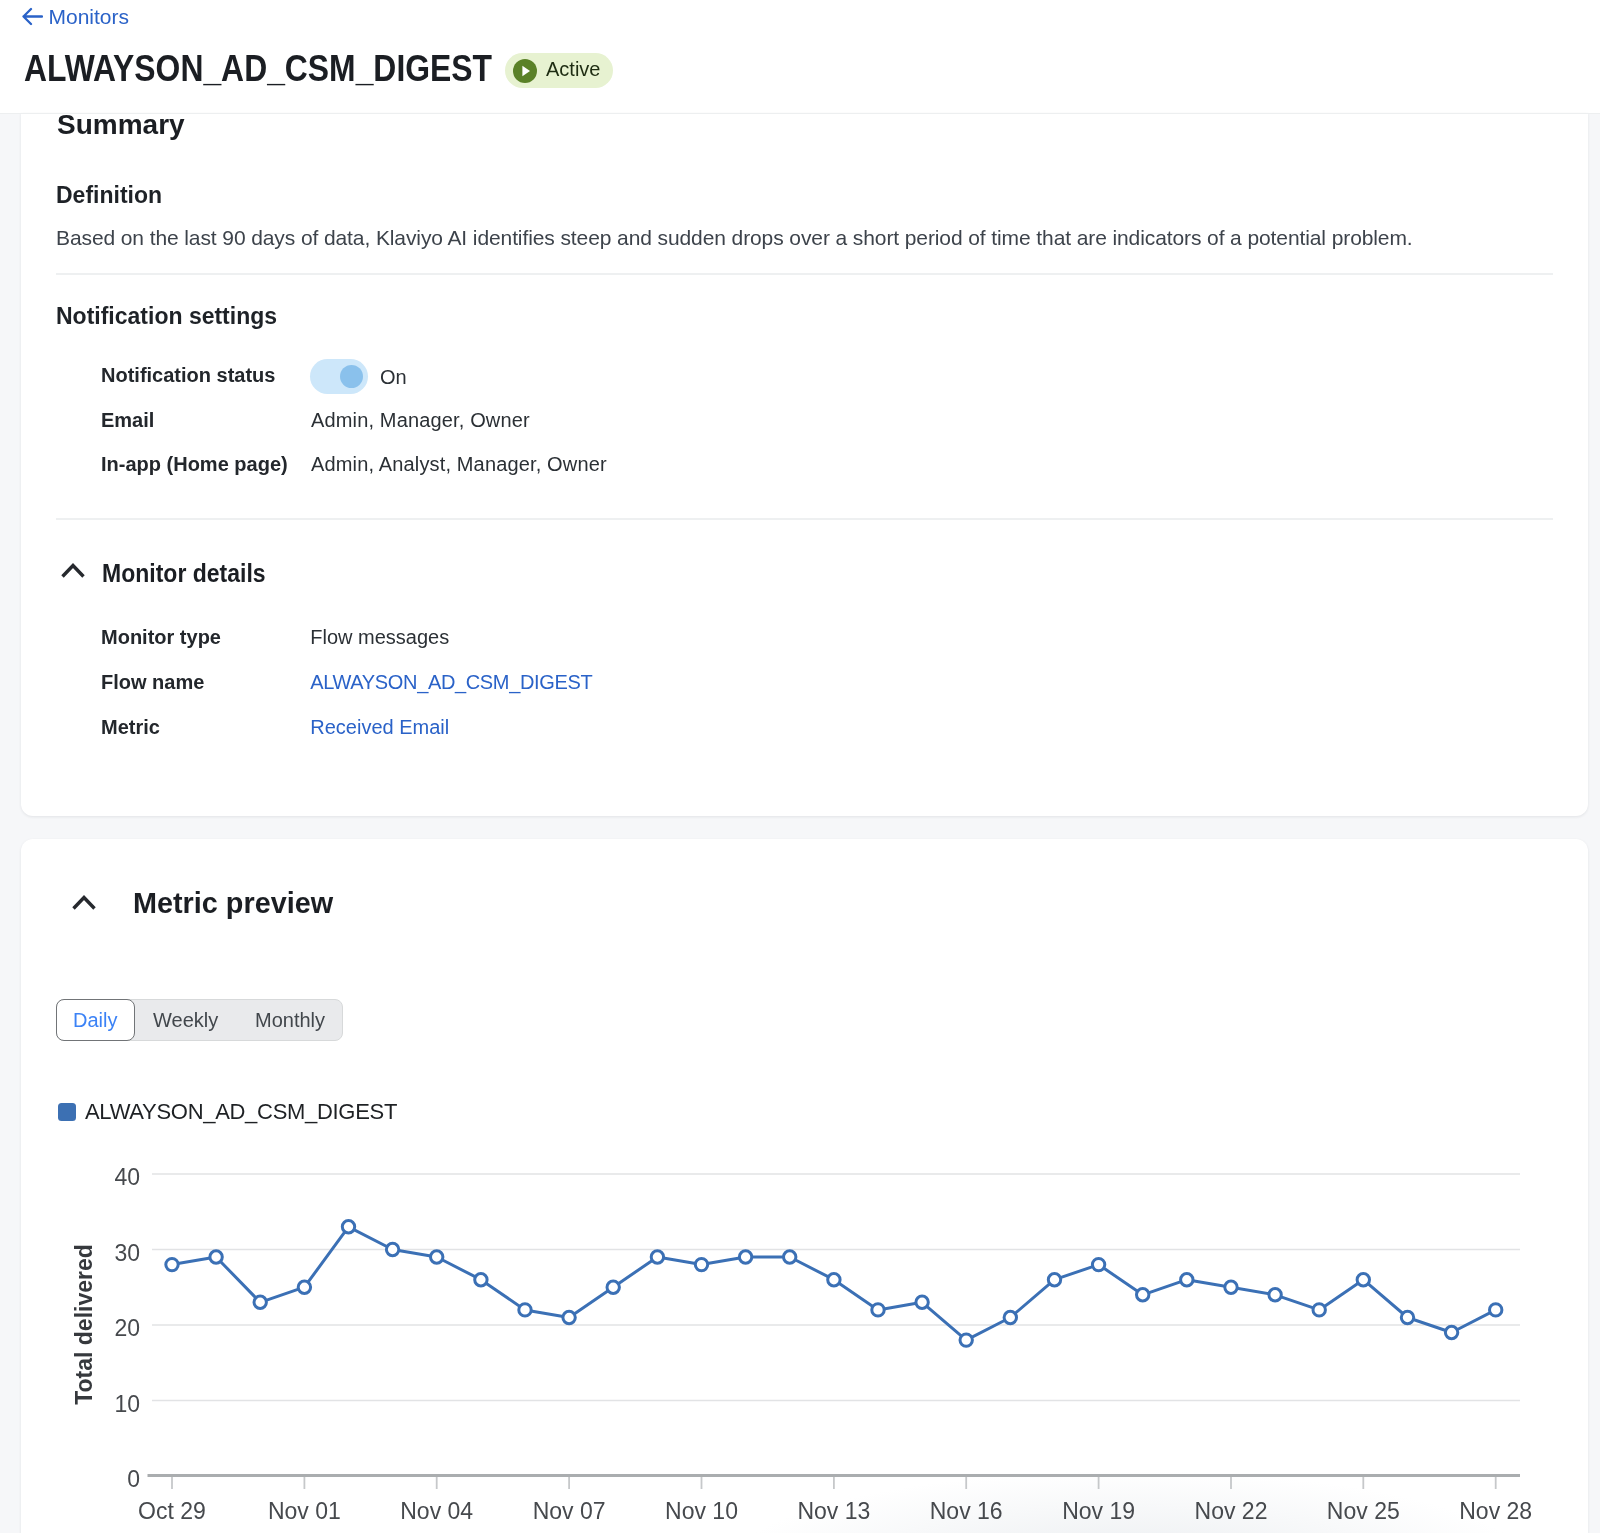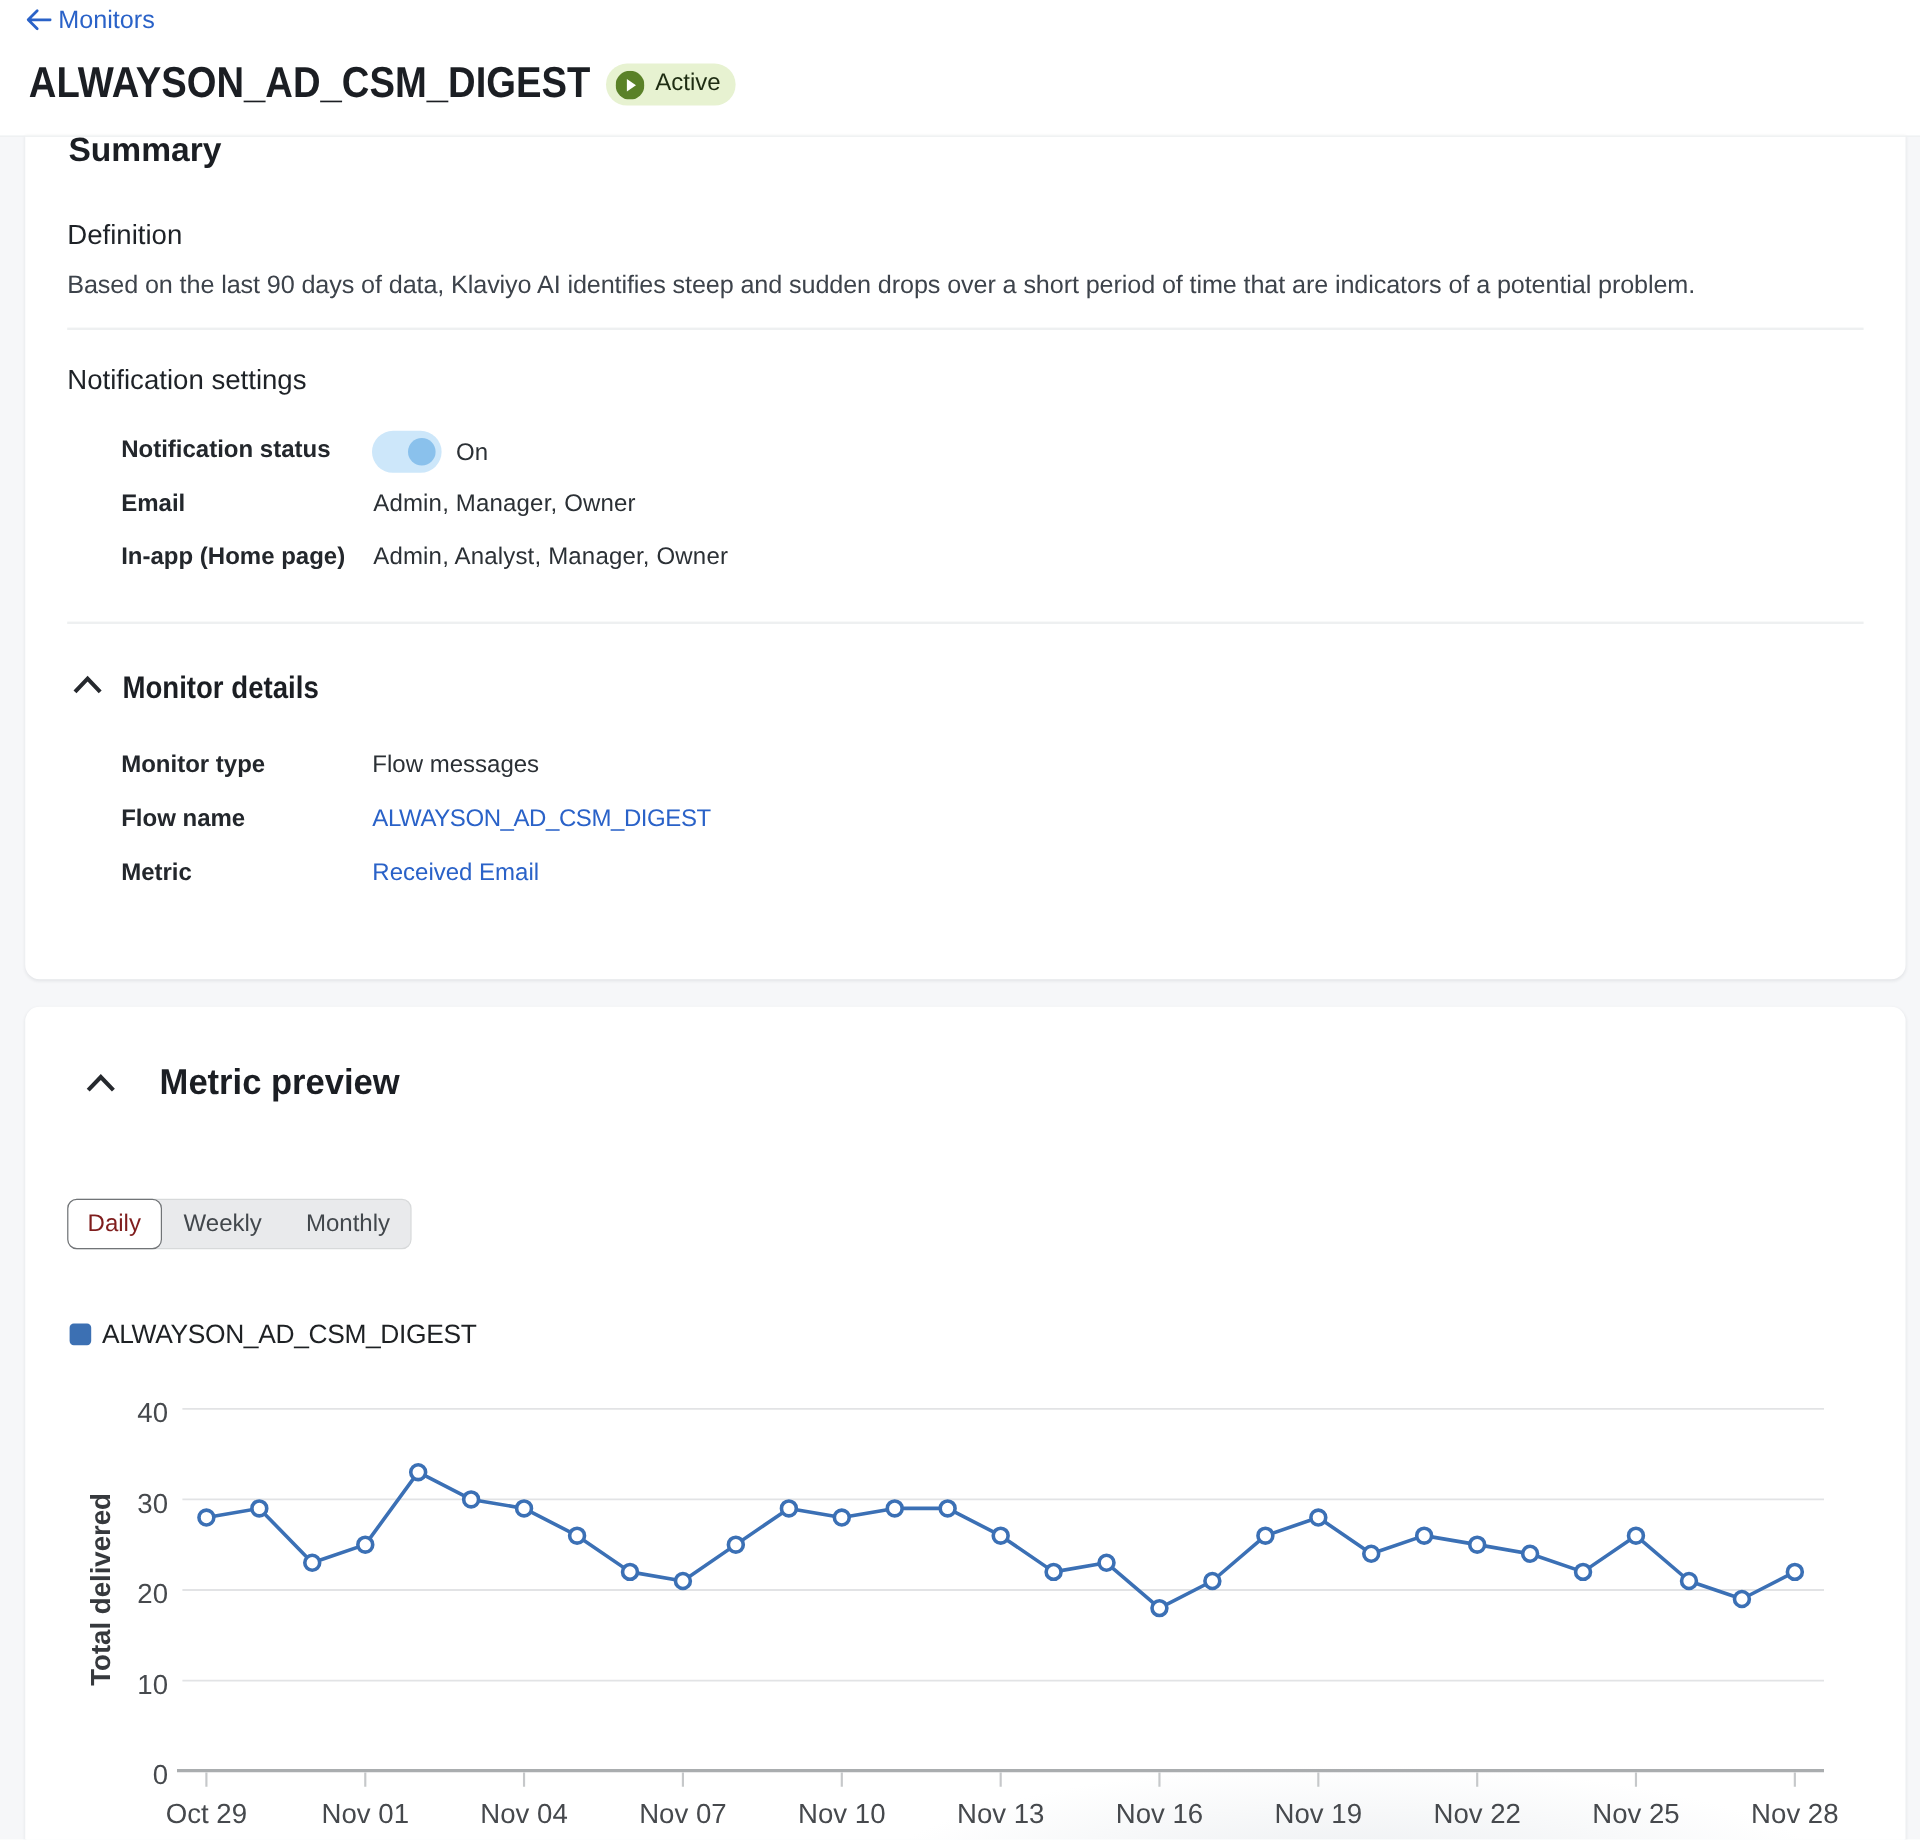--- a/index.html
+++ b/index.html
@@ -1,21 +1,21 @@
 <!DOCTYPE html>
 <html><head><meta charset="utf-8"><title>Monitor</title><style>
 * { margin:0; padding:0; box-sizing:border-box; }
 html,body { width:1600px; height:1533px; font-family:"Liberation Sans",sans-serif; background:#fff; position:relative; overflow:hidden; }
 .abs { position:absolute; line-height:1; white-space:nowrap; }
 .bg { position:absolute; left:0; top:113px; width:1600px; height:1420px; background:#f6f7f9; }
 .card { position:absolute; left:21px; width:1567px; background:#fff; box-shadow:0 1px 3px rgba(25,30,40,.09); }
 .lab { font-weight:bold; color:#23272c; font-size:20px;margin-left:44px; }
 .val { color:#2b3035; font-size:20px;text-align:center; }
 .link { color:#2a62c8; }
-.h6 { font-weight:normal; color:#1e2227; font-size:23px; }
+.h6 { font-weight:bold; color:#1e2227; font-size:23px; }
 </style></head>
 <body>
 <div class="bg"></div>
 
 <div class="abs" style="left:0;top:112.5px;width:1600px;height:1.5px;background:#edeff0;z-index:5"></div>
 
 <svg class="abs" style="left:21px;top:7px" width="22" height="20" viewBox="0 0 22 20">
     <path d="M21 9.5 H2.5 M10 2 L2.5 9.5 L10 17" fill="none" stroke="#2a62c8" stroke-width="2.3" stroke-linecap="round" stroke-linejoin="round"></path>
   </svg>
 <div class="abs" style="left:48.5px;top:5.5px;font-size:21px;color:#2a62c8">Monitors</div>
@@ -58,21 +58,21 @@
 
 <div class="card" style="top:839px;height:760px;border-radius:12px"></div>
 <svg class="abs" style="left:71px;top:893.5px" width="26" height="17" viewBox="0 0 26 17">
     <path d="M2.5 14.5 L13 3.5 L23.5 14.5" fill="none" stroke="#26292e" stroke-width="3.4"></path>
   </svg>
 <div class="abs" style="left:133.4px;top:888.4px;font-size:30px;font-weight:bold;color:#1b1e23;transform:scaleX(.96);transform-origin:0 0">Metric preview</div>
 
 <div class="abs" style="left:56px;top:1003px;font-size:20px;color:#000000">Group by</div>
 <div class="abs" style="left:56px;top:999px;width:287px;height:42px;border-radius:8px;background:#e9eaec;border:1px solid #d7d9da"></div>
 <div class="abs" style="left:56px;top:999px;width:79px;height:42px;border-radius:8px;background:#fff;border:1px solid #717477"></div>
-<div class="abs" style="left:73px;top:1009.5px;font-size:20px;color:#7f1d1d">Daily</div>
+<div class="abs" style="left:73px;top:1009.5px;font-size:20px;color:#3b82f6">Daily</div>
 <div class="abs" style="left:153px;top:1009.5px;font-size:20px;color:#42474c">Weekly</div>
 <div class="abs" style="left:255px;top:1009.5px;font-size:20px;color:#42474c">Monthly</div>
 
 <div class="abs" style="left:57.5px;top:1102.5px;width:18px;height:18px;border-radius:3.5px;background:#3c70b3"></div>
 <div class="abs" style="left:85px;top:1100.6px;font-size:22px;color:#1e2124;letter-spacing:-0.3px">ALWAYSON_AD_CSM_DIGEST</div>
 
 <div class="abs" style="left:540px;top:1408px;width:1060px;height:125px;background:radial-gradient(ellipse 560px 135px at 590px 160px, rgba(233,236,239,.95), rgba(233,236,239,0) 72%)"></div>
 <svg style="position:absolute;left:0;top:1140px" width="1600" height="393" viewBox="0 1140 1600 393" font-family="'Liberation Sans',sans-serif">
 <line x1="152" y1="1400.5" x2="1520" y2="1400.5" stroke="#e2e3e5" stroke-width="1.5"></line>
 <line x1="152" y1="1325.0" x2="1520" y2="1325.0" stroke="#e2e3e5" stroke-width="1.5"></line>

